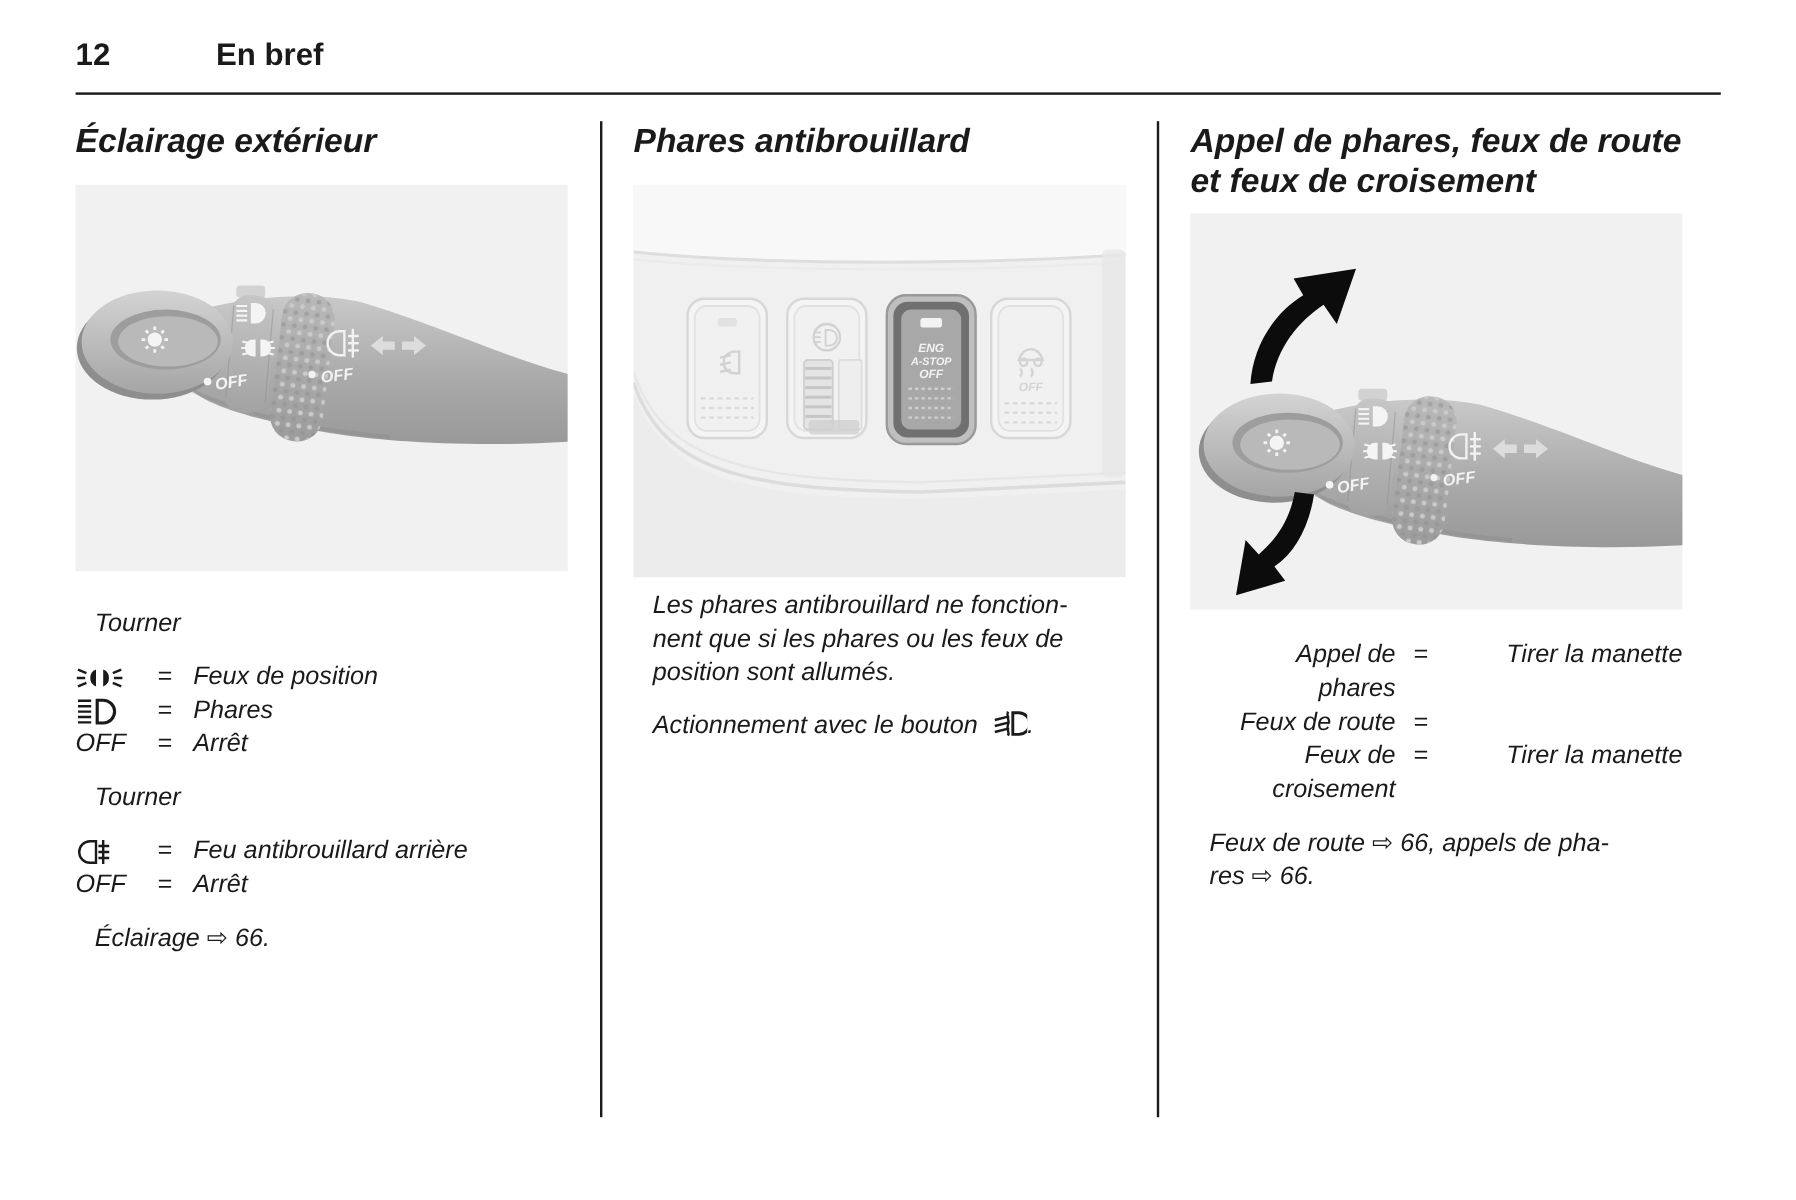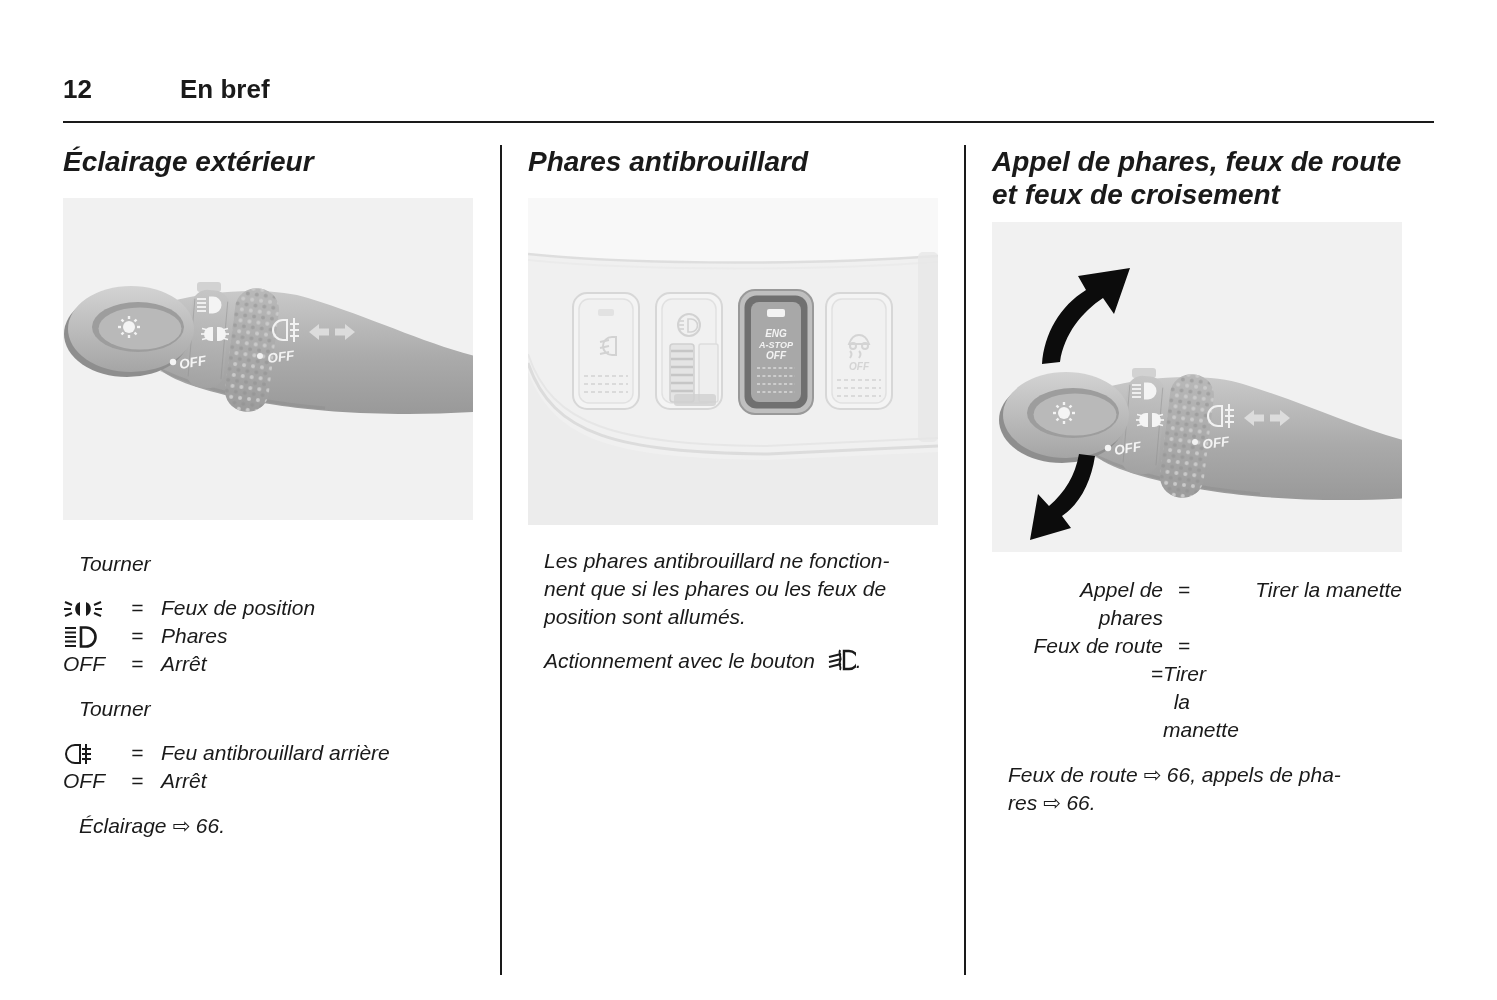--- a/index.html
+++ b/index.html
@@ -1,29 +1,29 @@
 <!DOCTYPE html>
 <html><head>
 <meta charset="utf-8">
 <style>
   html,body{margin:0;padding:0;background:#ffffff;}
   .page{position:relative;width:1497px;height:1000px;background:#ffffff;color:#1a1a1a;
         font-family:"Liberation Sans","DejaVu Sans",sans-serif;overflow:hidden;}
   .header{display:flex;align-items:baseline;margin:30px 63px 0 63px;padding-bottom:16px;
           border-bottom:2px solid #1a1a1a;font-size:26px;font-weight:bold;}
-  .pnum{width:117px;margin-top:44px;}
+  .pnum{width:117px;}
   .columns{display:grid;grid-template-columns:410px 55px 410px 54px 410px;
            margin:22px 0 0 63px;align-items:start;font-style:italic;}
   .divider{width:2px;height:830px;background:#1a1a1a;justify-self:center;}
   h2{font-size:28px;line-height:33px;font-weight:bold;margin:0 0 20px 0;white-space:pre-line;}
   h2.tight{margin-bottom:11px;}
   .figure{width:410px;background:#f1f1f1;}
   .figure svg{display:block;width:100%;height:100%;}
   .f1{height:322px;margin-bottom:30px;}
-  .f2{height:327px;margin-bottom:22px;text-align:center;}
+  .f2{height:327px;margin-bottom:10px;text-align:center;}
   .f3{height:330px;margin-bottom:24px;}
   .body{font-size:21px;line-height:28px;margin:16px;}
   .ml{white-space:pre-line;}
   .mt{margin-top:17px;}
   .mt9{margin-top:9px;}
   .defrow{display:grid;grid-template-columns:68px 30px 1fr;font-size:21px;line-height:28px;align-items:center;}
   .defrow .dicon svg{display:block;margin-top:2px;}
   .defrow3{display:grid;grid-template-columns:171px 27px 1fr;font-size:21px;line-height:28px;text-align:right;}
   .icon-inline{display:inline-block;vertical-align:-4px;margin-left:7px;}
   svg text{font-family:"Liberation Sans","DejaVu Sans",sans-serif;font-weight:bold;}
@@ -329,20 +329,22 @@
         <span class="ml">Appel de
 phares</span>
         <span>=</span>
         <span class="ml">Tirer la manette</span>
       </div>
       <div class="defrow3">
         <span class="ml">Feux de route</span>
         <span>=</span>
       </div>
       <div class="defrow3">
+        <span class="ml">Feux de
+croisement</span>
         <span>=</span>
         <span class="ml">Tirer la manette</span>
       </div>
 
       <p class="body ml mt">Feux de route ⇨ 66, appels de pha-
 res ⇨ 66.</p>
     </section>
 
   </main>
 </div>

